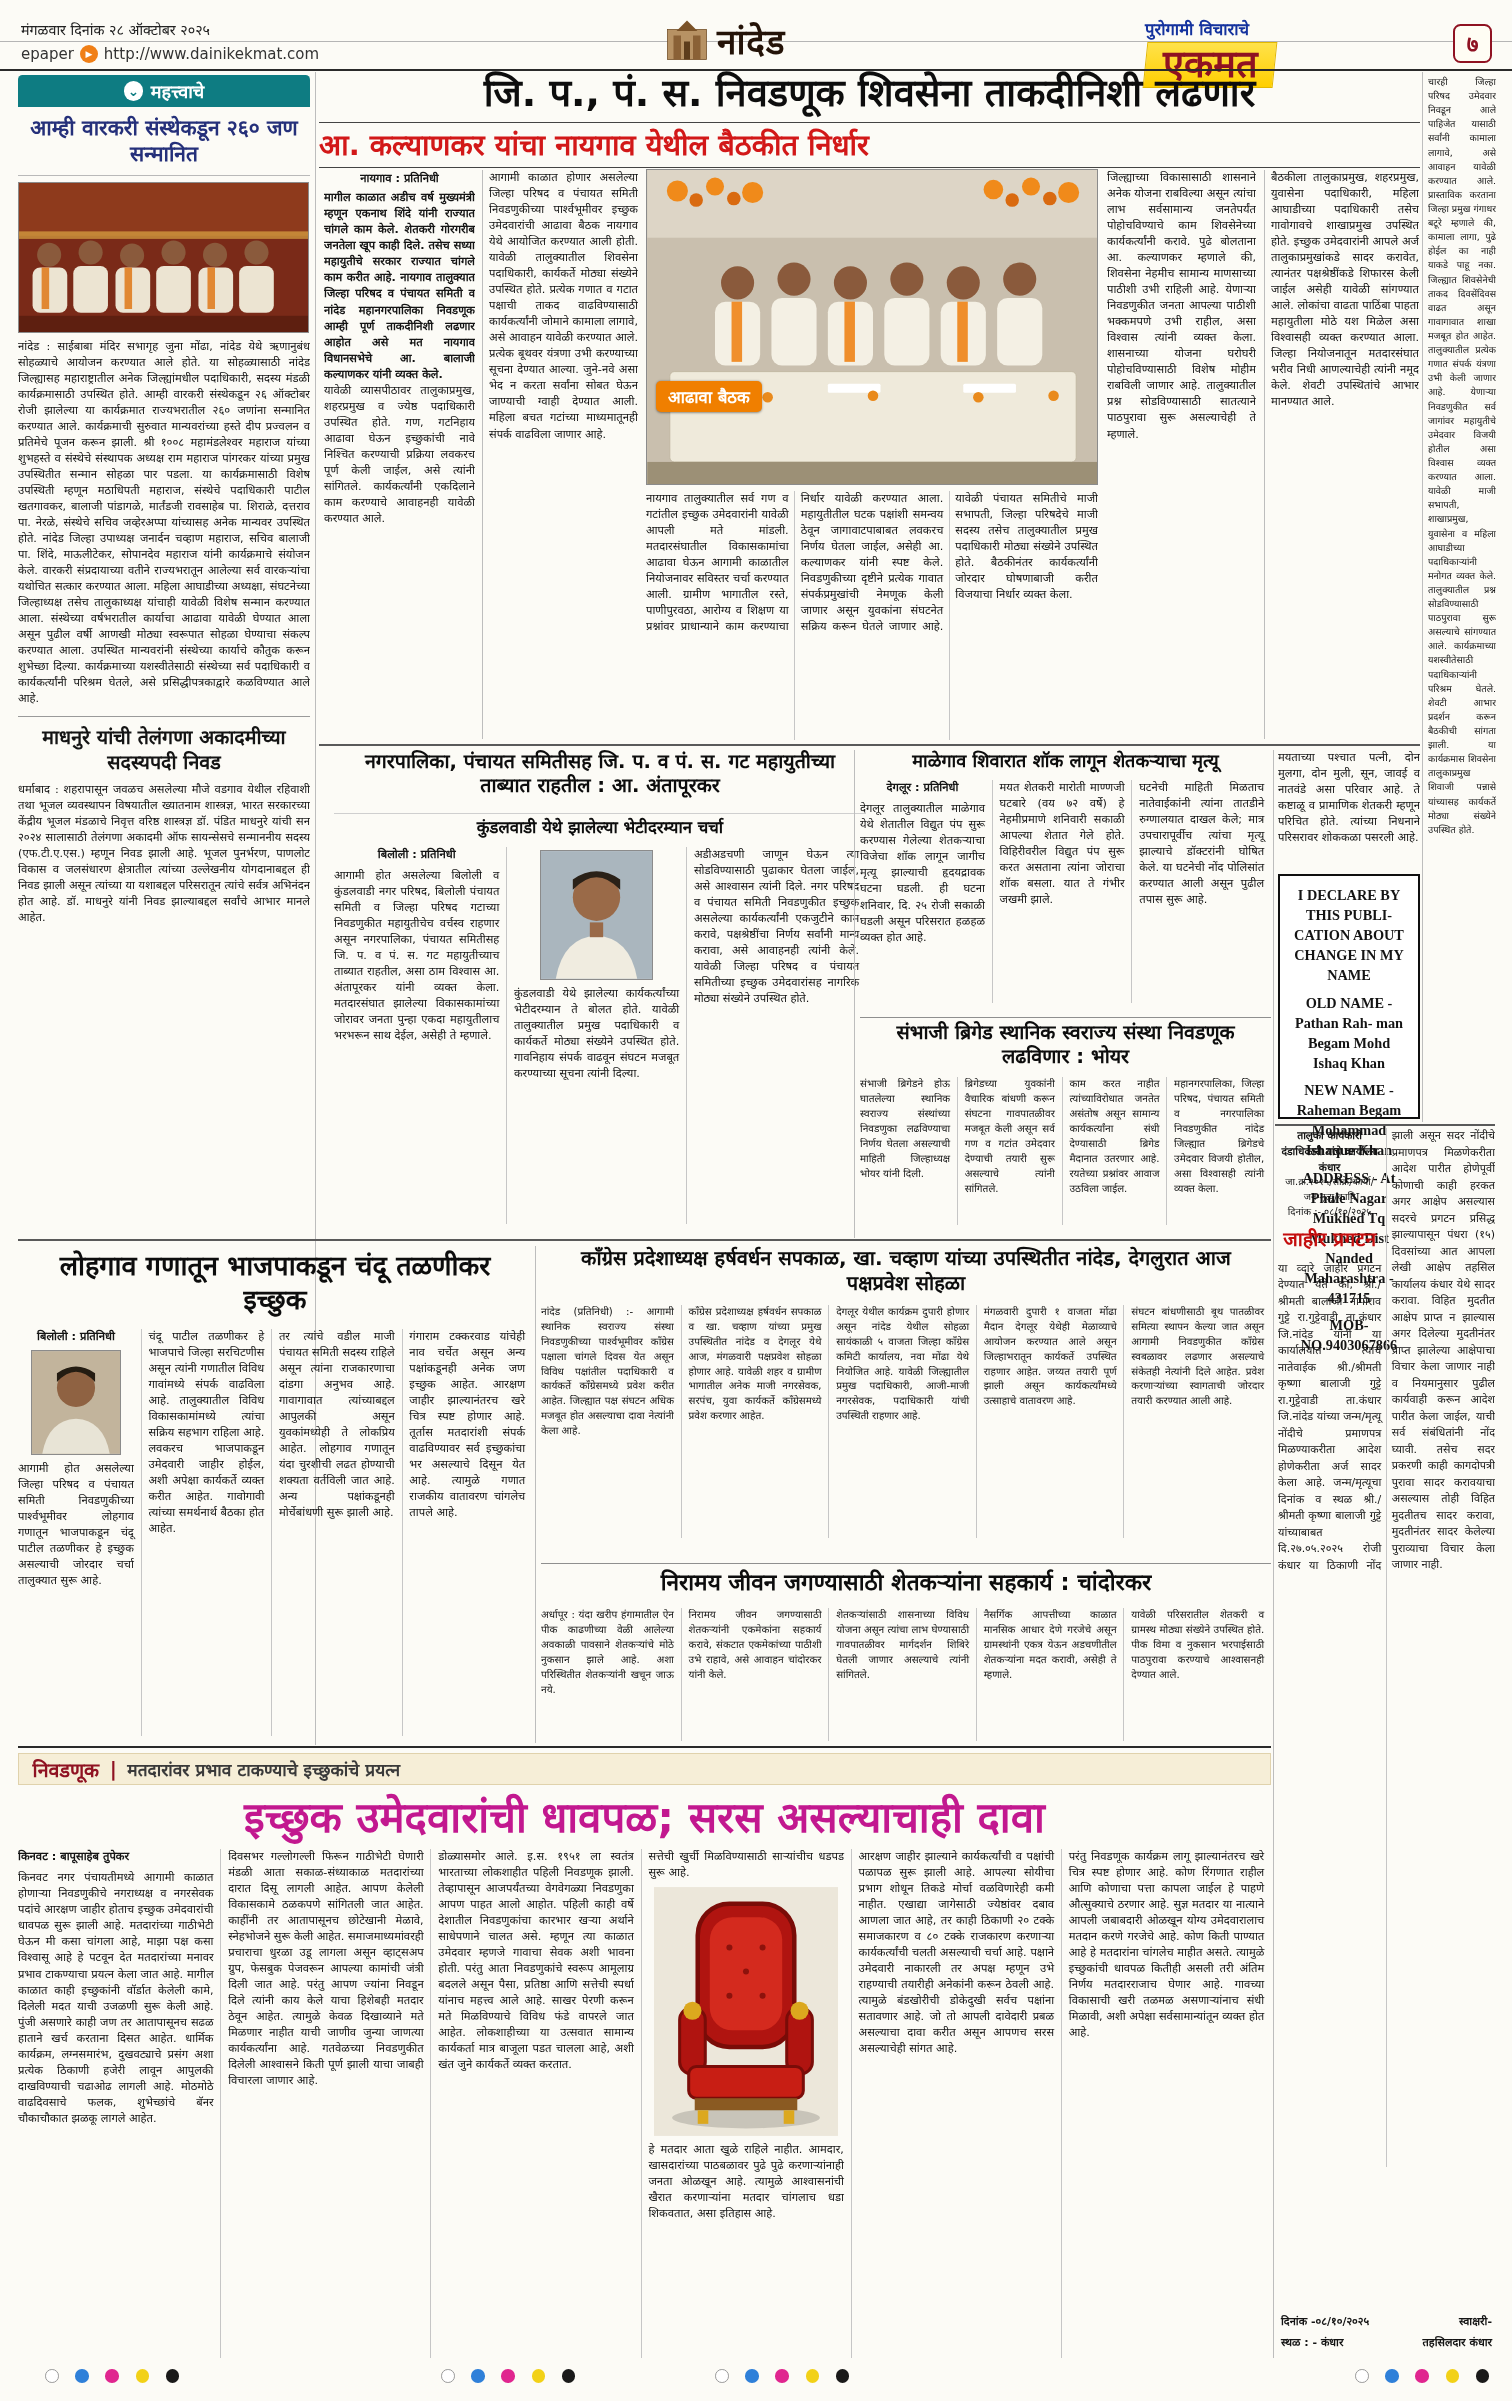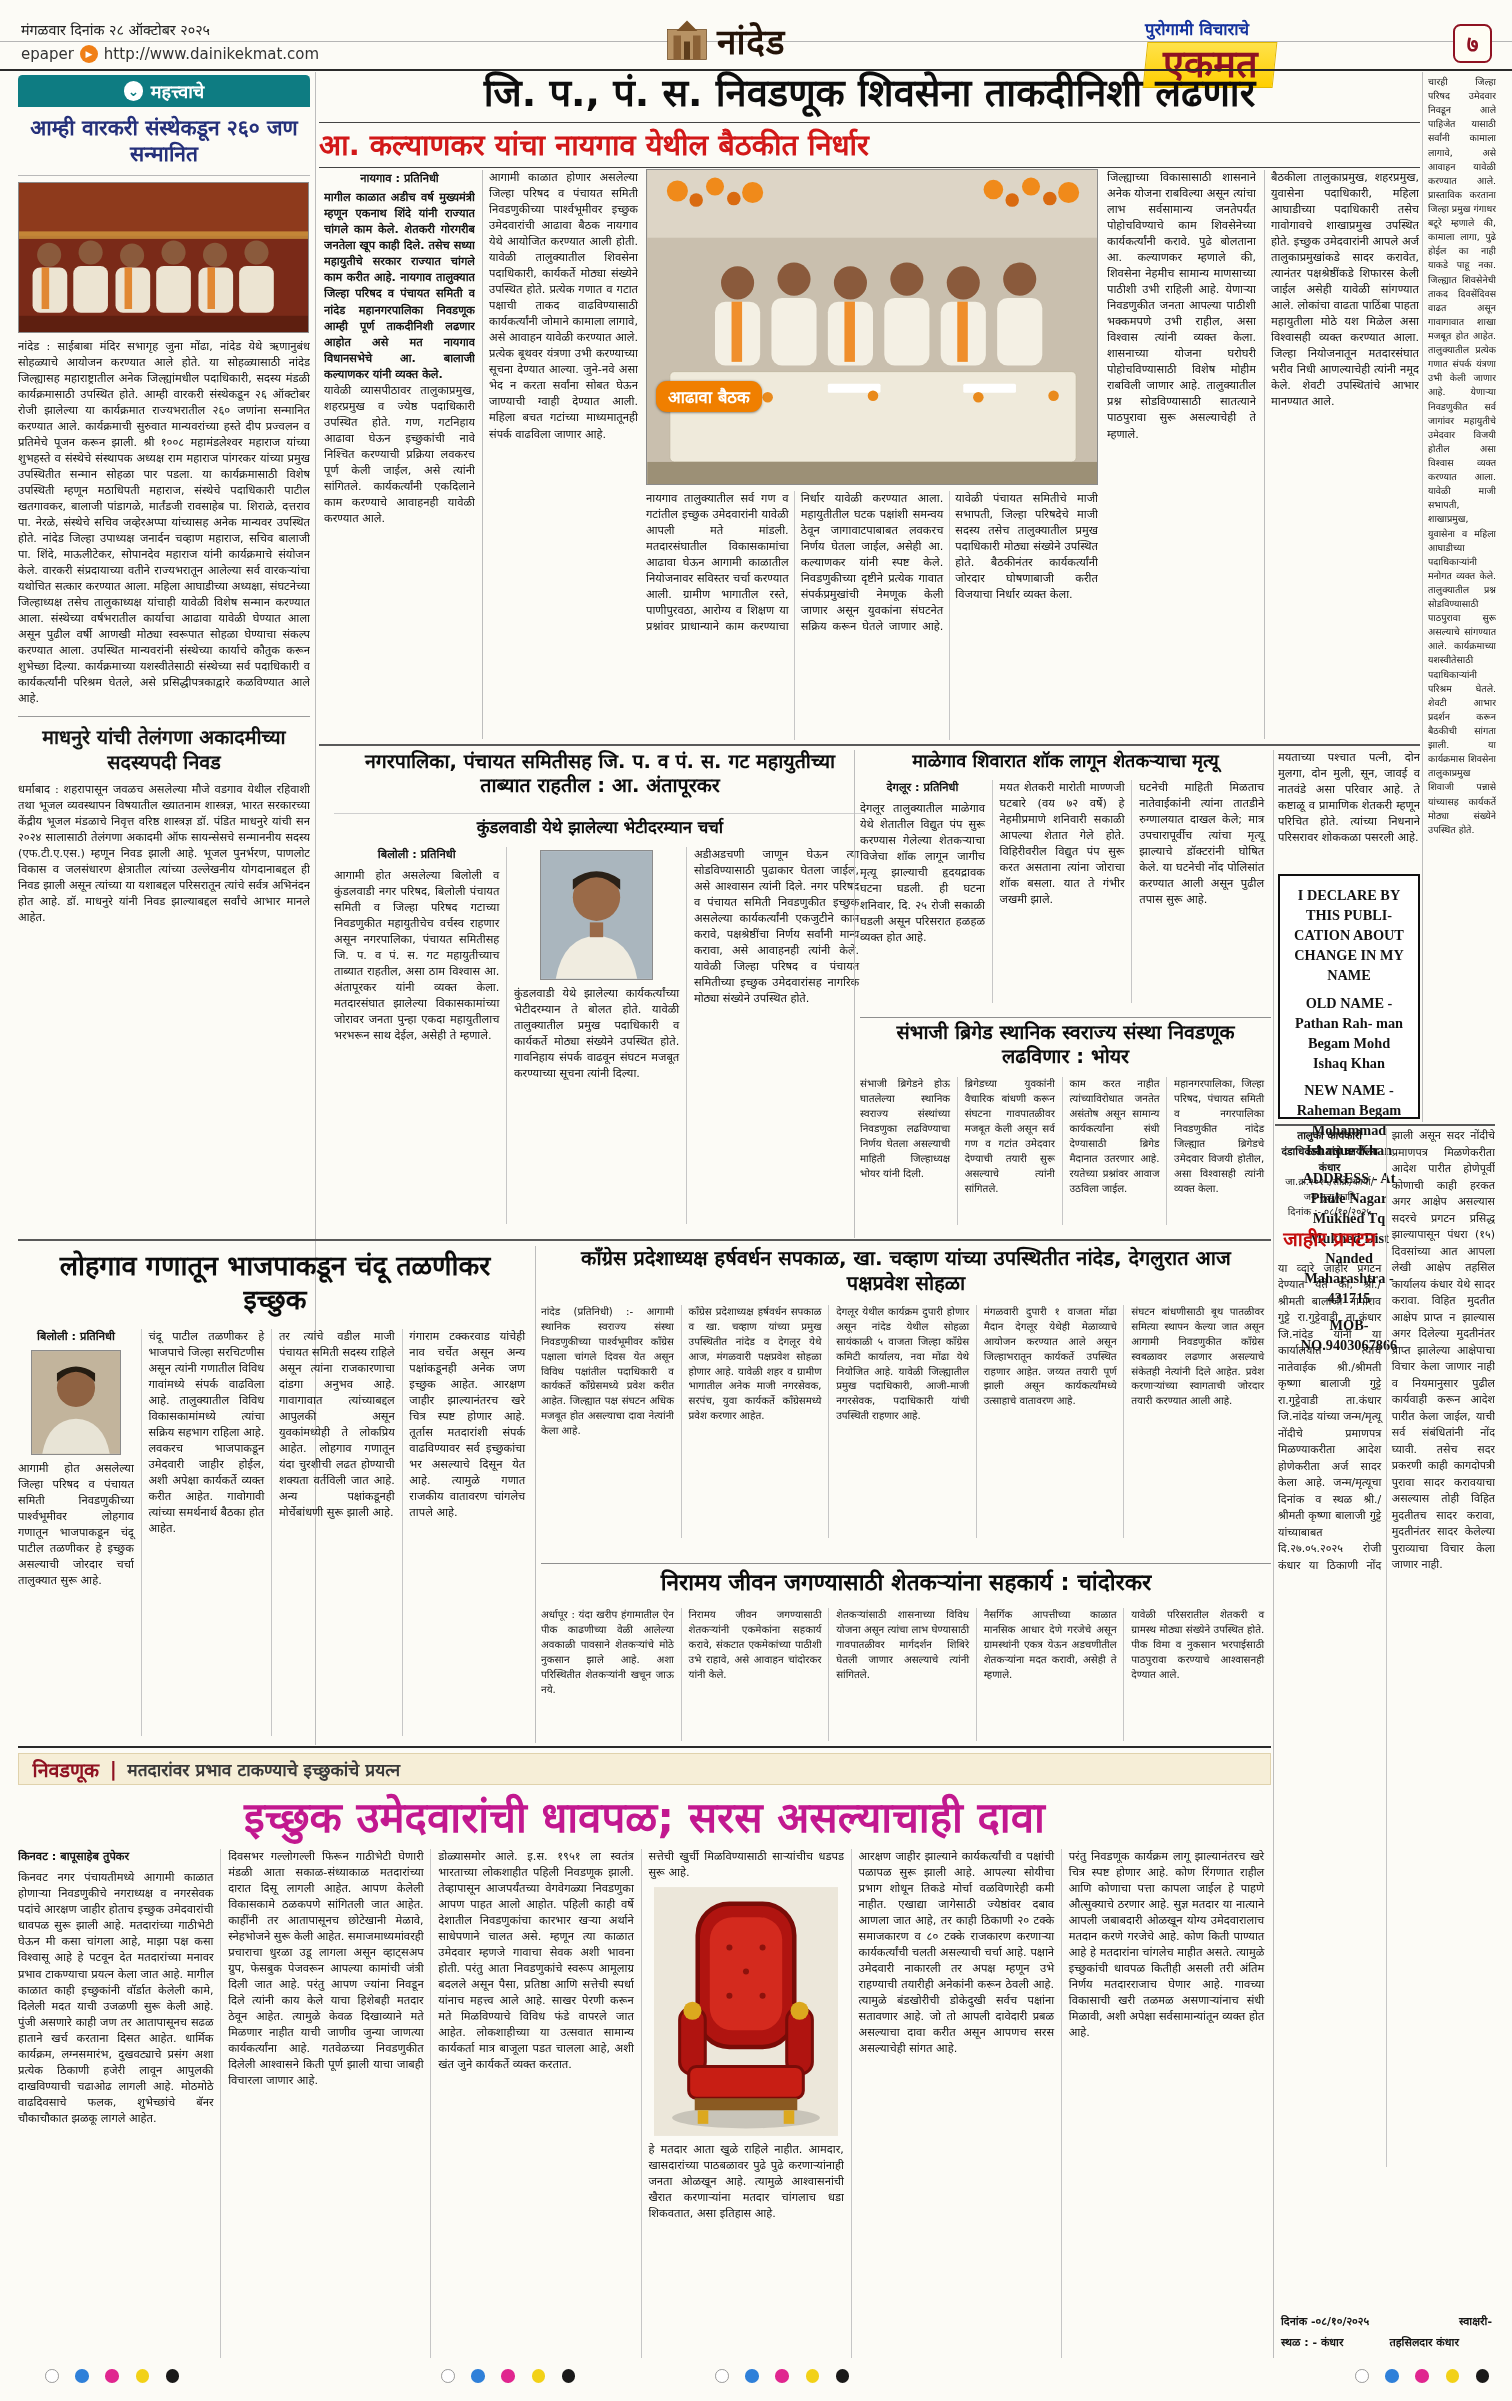--- a/index.html
+++ b/index.html
@@ -42,21 +42,21 @@
   
   .h-main{font-size:38px;font-weight:bold;text-align:center;line-height:1.15;color:#0d0d0d}
   .h-sub{font-size:29px;font-weight:bold;text-align:left;color:#d21818;line-height:1.2}
   .h-art{font-weight:bold;text-align:center;color:#0d0d0d;line-height:1.25}
   .h-mag{font-size:42px;font-weight:bold;text-align:center;color:#c2188f;line-height:1.15}
   .rule-t{border-top:1.5px solid #444}
   .rule-b{border-bottom:1.5px solid #444}
   
   .ph{position:relative;border:0.8px solid #8b8b8b;background:#cfc6b8;overflow:hidden}
   .photo-badge{position:absolute;left:9px;bottom:72px;background:#f07f00;color:#fff;font-weight:bold;
-               font-size:16.6px;padding:3.8px 12px;border-radius:11px;box-shadow:0 0.8px 2.3px rgba(0,0,0,.4)}
+               font-size:16.6px;padding:3.8px 12px;border-radius:5px;box-shadow:0 0.8px 2.3px rgba(0,0,0,.4)}
   .portrait{border:0.8px solid #8b8b8b;background:#b9c2c9;margin:3px auto 6px;display:block}
   
   .declare{border:2.3px solid #0f0f0f;background:#fff;padding:9px 11px;text-align:center;
            font-family:"Liberation Serif","DejaVu Serif",serif;font-weight:bold;font-size:14.3px;line-height:1.4}
   .declare .dl{margin-top:7.5px}
   .notice{font-size:11px;line-height:1.5}
   .notice-head{font-size:10.5px;font-weight:bold;text-align:center}
   .notice-ref{font-size:9.8px;text-align:center}
   .notice-title{color:#c40d0d;font-weight:bold;font-size:19.6px;text-align:center;margin:6px 0}
   .notice-body{column-count:2;column-gap:10.5px;column-rule:0.8px solid #c6c6c6;text-align:justify;height:1039px;overflow:hidden}
@@ -285,21 +285,21 @@
     <div class="notice-head">तालुका कार्यकारी दंडाधिकारी यांचे कार्यालय कंधार</div>
     <div class="notice-ref">जा.क्र.२०२५/सीक्रे/कार्या/जन-मृत्यू/कावि</div>
     <div class="notice-ref">दिनांक :- ०८/१०/२०२५</div>
     <div class="notice-title">जाहीर प्रगटन</div>
     <div>या व्दारे जाहीर प्रगटन देण्यात येते की, श्री./श्रीमती बालाजी नागोराव गुट्टे रा.गुट्टेवाडी ता.कंधार जि.नांदेड यांनी या कार्यालयात त्यांचे नातेवाईक श्री./श्रीमती कृष्णा बालाजी गुट्टे रा.गुट्टेवाडी ता.कंधार जि.नांदेड यांच्या जन्म/मृत्यू नोंदीचे प्रमाणपत्र मिळण्याकरीता आदेश होणेकरीता अर्ज सादर केला आहे. जन्म/मृत्यूचा दिनांक व स्थळ श्री./श्रीमती कृष्णा बालाजी गुट्टे यांच्याबाबत दि.२७.०५.२०२५ रोजी कंधार या ठिकाणी नोंद झाली असून सदर नोंदीचे प्रमाणपत्र मिळणेकरीता आदेश पारीत होणेपूर्वी कोणाची काही हरकत अगर आक्षेप असल्यास सदरचे प्रगटन प्रसिद्ध झाल्यापासून पंधरा (१५) दिवसांच्या आत आपला लेखी आक्षेप तहसिल कार्यालय कंधार येथे सादर करावा. विहित मुदतीत आक्षेप प्राप्त न झाल्यास अगर दिलेल्या मुदतीनंतर प्राप्त झालेल्या आक्षेपाचा विचार केला जाणार नाही व नियमानुसार पुढील कार्यवाही करून आदेश पारीत केला जाईल, याची सर्व संबंधितांनी नोंद घ्यावी. तसेच सदर प्रकरणी काही कागदोपत्री पुरावा सादर करावयाचा असल्यास तोही विहित मुदतीतच सादर करावा, मुदतीनंतर सादर केलेल्या पुराव्याचा विचार केला जाणार नाही.</div>
   </div>
   <div class="notice-foot">
     <div>दिनांक -०८/१०/२०२५</div>
     <div style="text-align:right">स्वाक्षरी-</div>
     <div>स्थळ : - कंधार</div>
-    <div style="text-align:left">तहसिलदार कंधार</div>
+    <div style="text-align:right">तहसिलदार कंधार</div>
   </div>
 </div>
 
 <div class="hline" style="left:18px;top:1239px;width:1253px;background:#5a5a5a;height:1.5px"></div>
 <div class="vline" style="left:1273px;top:750px;height:1608px"></div>
 
 <div class="abs clip" style="left:18px;top:1246px;width:514px;height:497px">
   <div class="h-art" style="font-size:27px;padding:3px 30px 6px">लोहगाव गणातून भाजपाकडून चंदू तळणीकर इच्छुक</div>
   <div class="cols body15 just" style="height:407px;margin-top:6px">
     <div>

